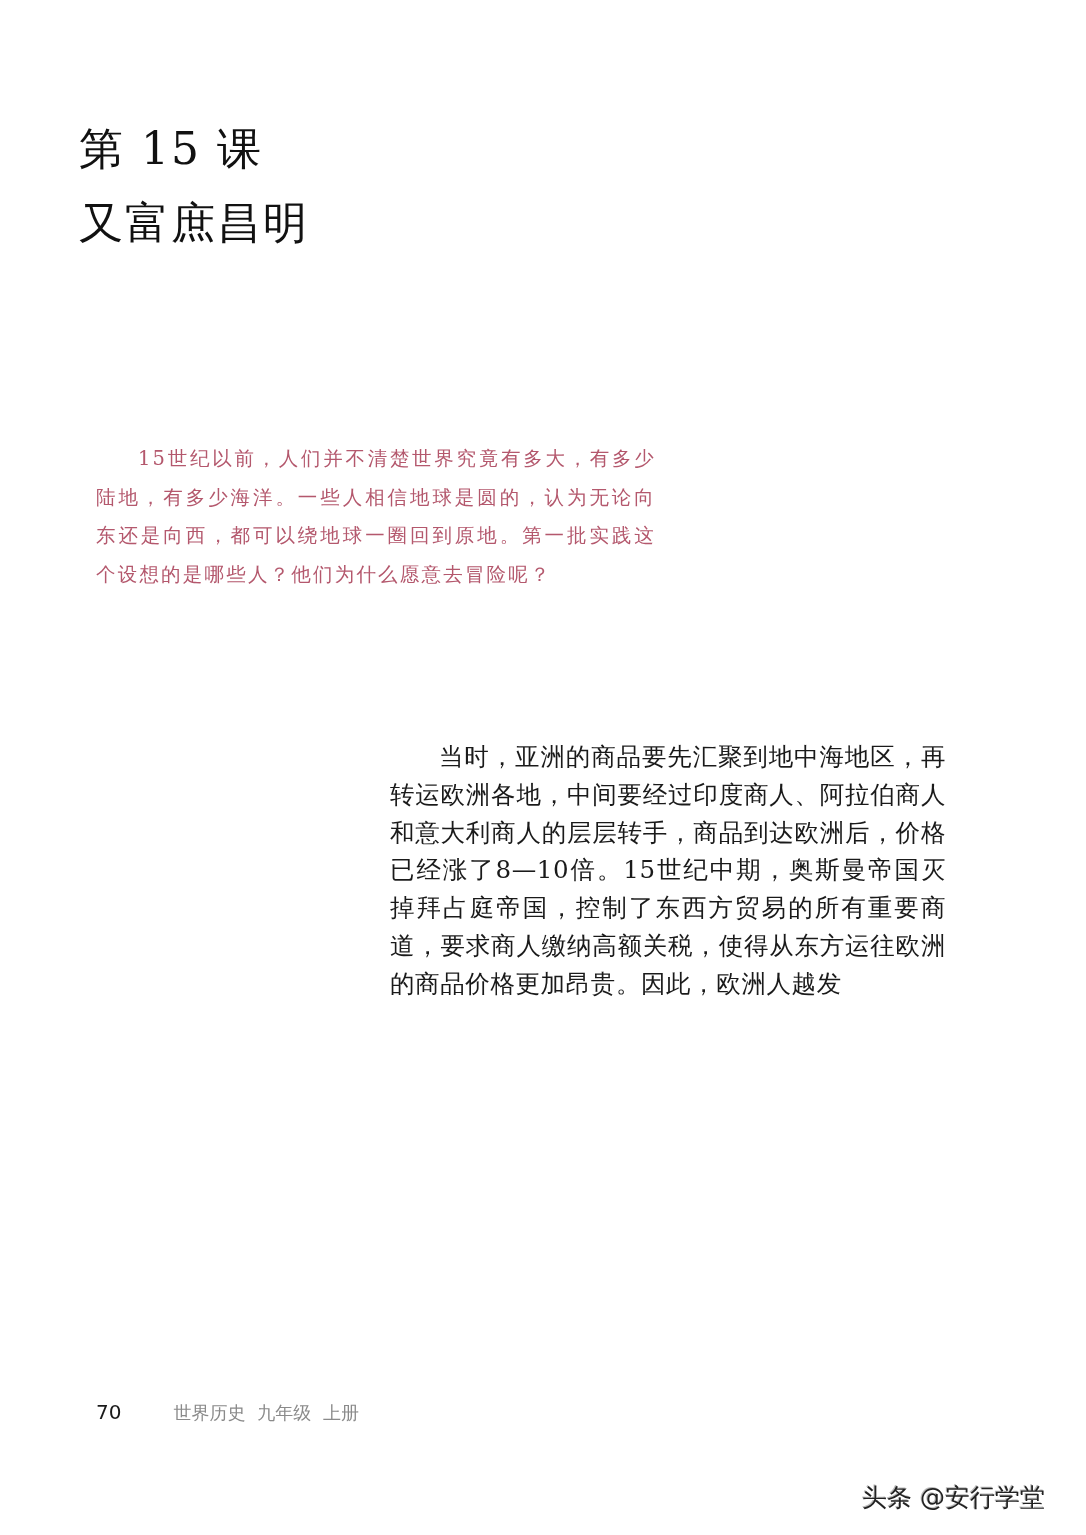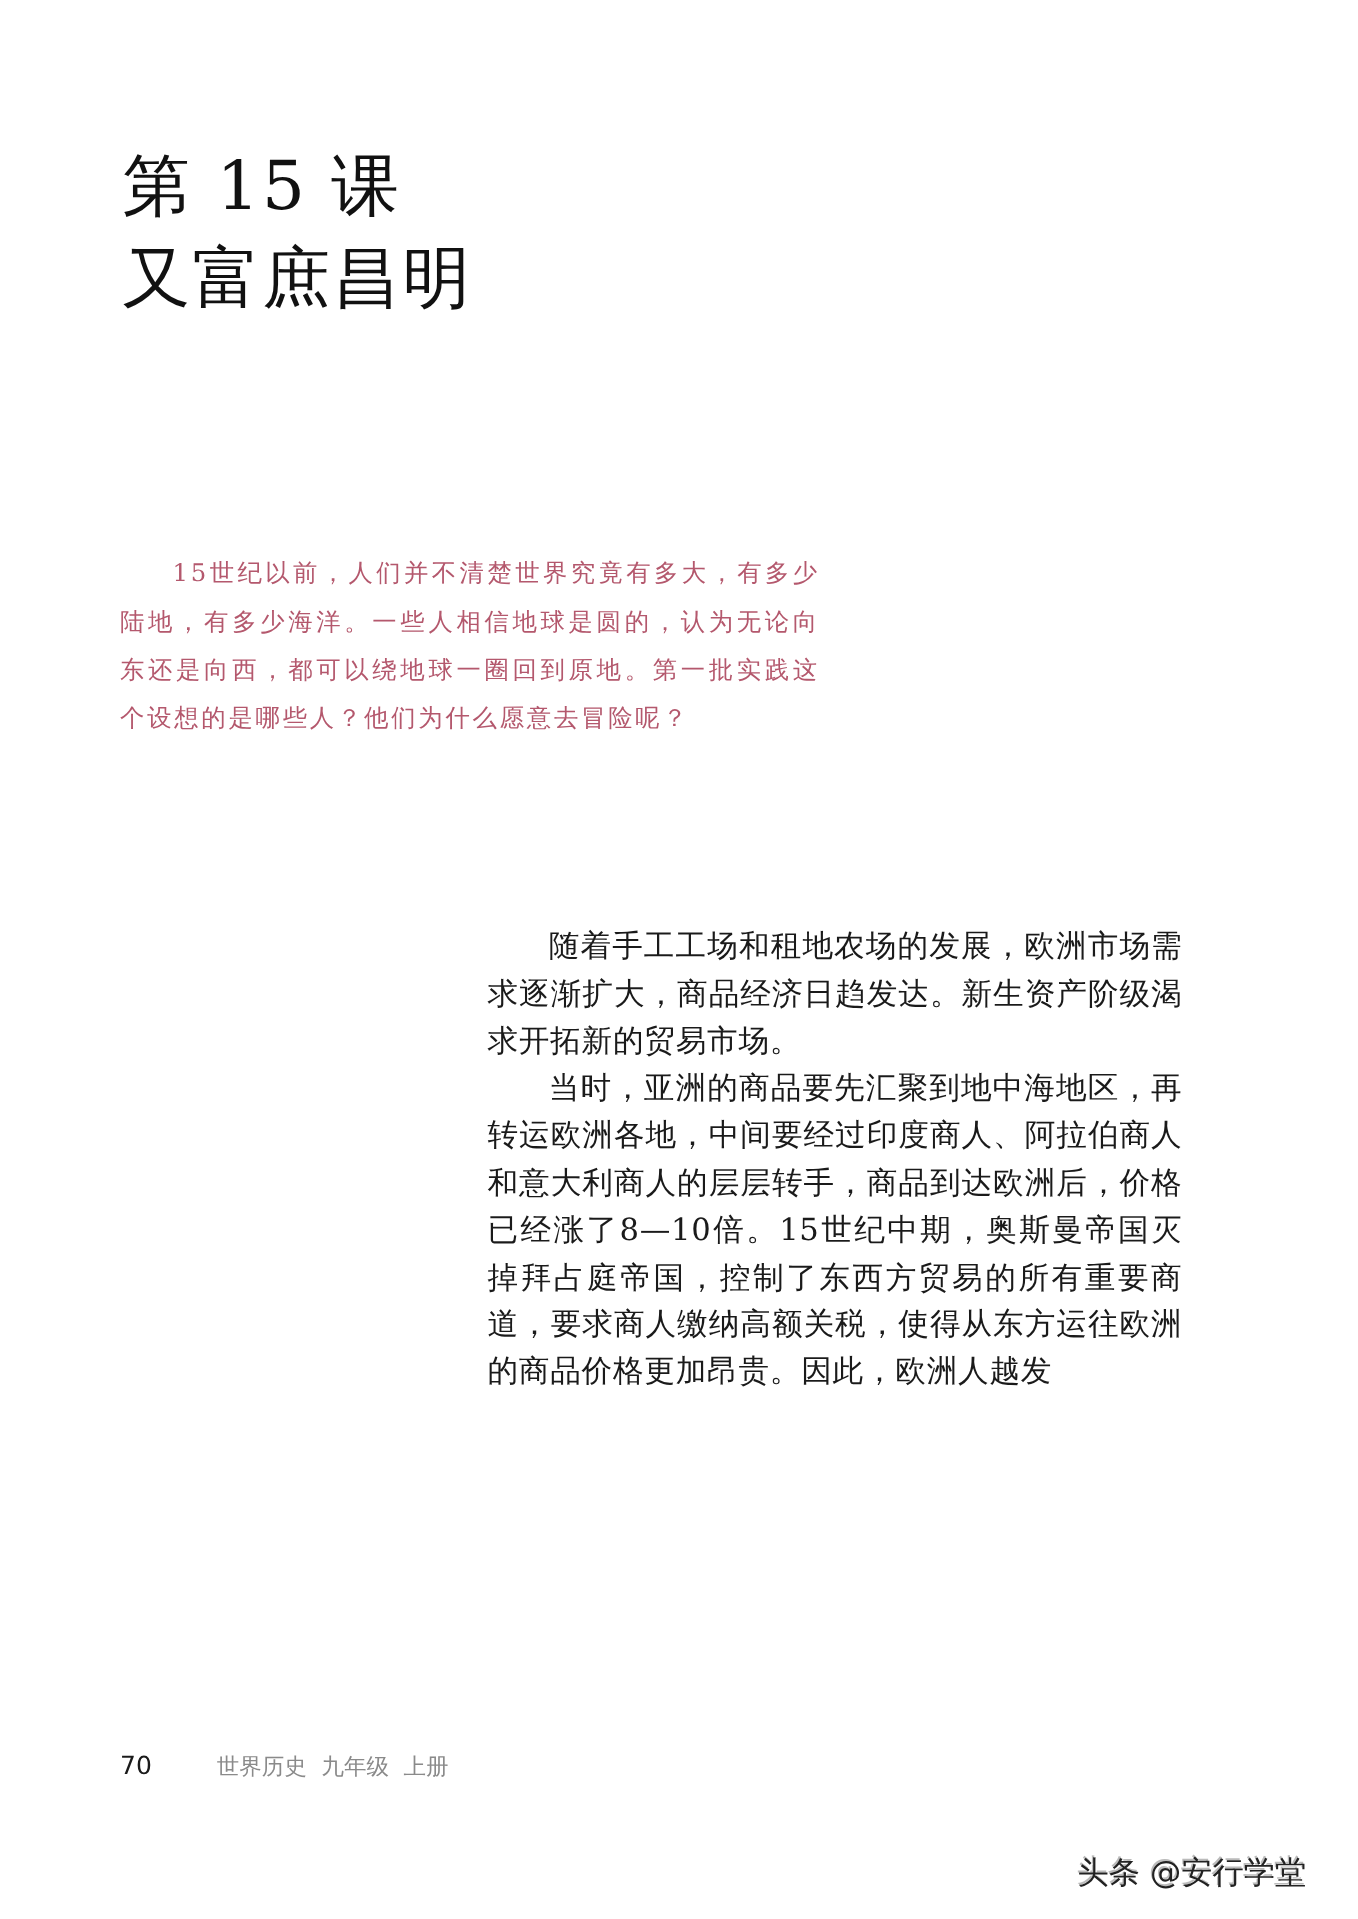--- a/index.html
+++ b/index.html
@@ -10,24 +10,24 @@
     body {
       width: 1086px;
       height: 1535px;
       position: relative;
       overflow: hidden;
       font-family: "DejaVu Serif", "Liberation Serif", serif;
       color: #1a1a1a;
     }
     .lesson-title {
       position: absolute;
-      left: 98px;
+      left: 79px;
       top: 112px;
       font-family: "DejaVu Serif", "Liberation Serif", serif;
-      font-size: 54px;
+      font-size: 44px;
       line-height: 74px;
       color: #111111;
       letter-spacing: 2px;
       font-weight: normal;
       margin: 0;
     }
     .lesson-title .line { display: block; white-space: nowrap; }
     .intro {
       position: absolute;
       left: 96px;
@@ -99,21 +99,20 @@
 <body>
 
 <h1 class="lesson-title">
   <span class="line">第 15 课</span>
   <span class="line">又富庶昌明</span>
 </h1>
 
 <p class="intro">15世纪以前，人们并不清楚世界究竟有多大，有多少陆地，有多少海洋。一些人相信地球是圆的，认为无论向东还是向西，都可以绕地球一圈回到原地。第一批实践这个设想的是哪些人？他们为什么愿意去冒险呢？</p>
 
 <div class="section">
-  <p class="para">随着手工工场和租地农场的发展，欧洲市场需求逐渐扩大，商品经济日趋发达。新生资产阶级渴求开拓新的贸易市场。</p>
   <p class="para">当时，亚洲的商品要先汇聚到地中海地区，再转运欧洲各地，中间要经过印度商人、阿拉伯商人和意大利商人的层层转手，商品到达欧洲后，价格已经涨了8—10倍。15世纪中期，奥斯曼帝国灭掉拜占庭帝国，控制了东西方贸易的所有重要商道，要求商人缴纳高额关税，使得从东方运往欧洲的商品价格更加昂贵。因此，欧洲人越发</p>
 </div>
 
 <div class="footer">
   <span class="page-number">70</span>
   <span class="book-title">世界历史 九年级 上册</span>
 </div>
 
 <div class="watermark">头条 @安行学堂</div>
 

